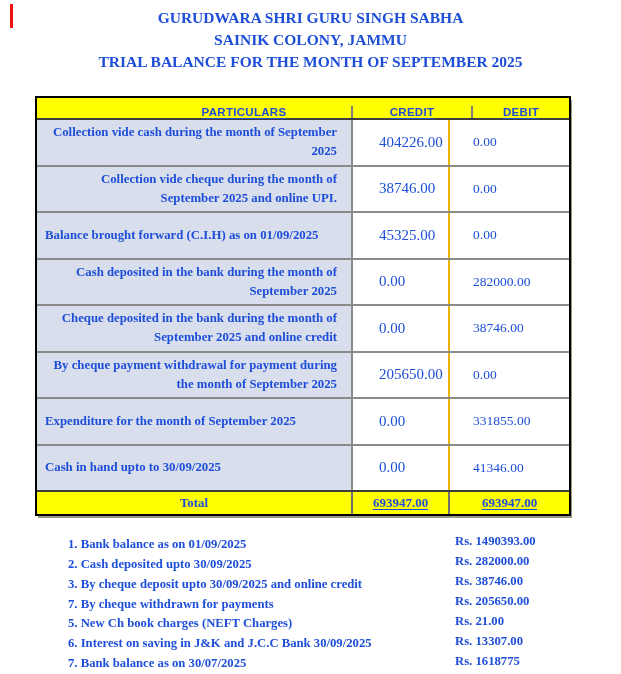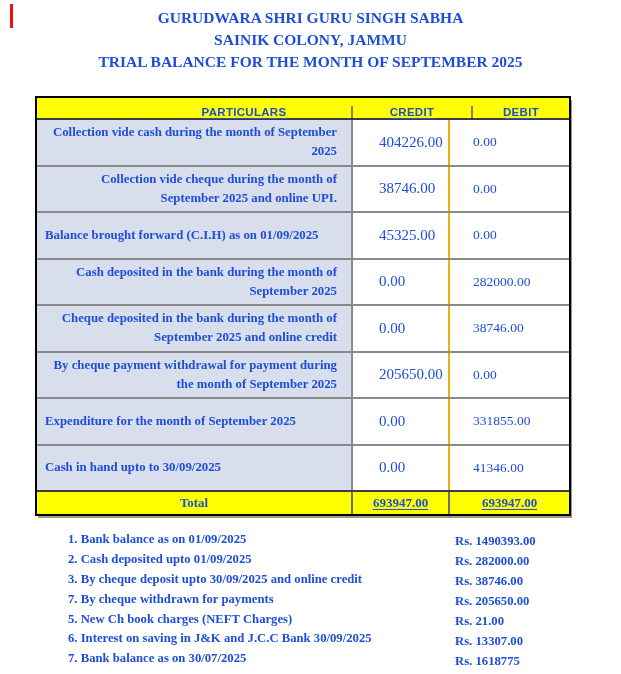--- a/index.html
+++ b/index.html
@@ -59,21 +59,21 @@
     display:flex; align-items:center; justify-content:center; font-size:12.8px;
   }
   .t-credit {
     width:97px; box-sizing:border-box; border-right:2px solid #6f6f6f;
     display:flex; align-items:center; justify-content:center; font-size:13px;
   }
   .t-debit { flex:1; display:flex; align-items:center; justify-content:center; font-size:13px; }
 
   
   .notes { position:absolute; left:68px; top:532px; width:510px; font-weight:bold; font-size:12.7px; }
-  .note-item { position:relative; height:19.9px; display:flex; align-items:flex-start; }
+  .note-item { position:relative; height:19.9px; display:flex; align-items:flex-end; }
   .note-amount { position:absolute; left:387px; top:0; height:19.9px; display:flex; align-items:center; }
 </style>
 </head>
 <body>
 
 <div class="page">
 
   <div class="red-mark"></div>
 
   <div class="titles">
@@ -150,21 +150,21 @@
     </div>
 
   </div>
 
   <div class="notes">
     <div class="note-item">
       <span>1. Bank balance as on 01/09/2025</span>
       <span class="note-amount">Rs. 1490393.00</span>
     </div>
     <div class="note-item">
-      <span>2. Cash deposited upto 01/09/2025</span>
+      <span>2. Cash deposited upto 30/09/2025</span>
       <span class="note-amount">Rs. 282000.00</span>
     </div>
     <div class="note-item">
       <span>3. By cheque deposit upto 30/09/2025 and online credit</span>
       <span class="note-amount">Rs. 38746.00</span>
     </div>
     <div class="note-item">
       <span>7. By cheque withdrawn for payments</span>
       <span class="note-amount">Rs. 205650.00</span>
     </div>

